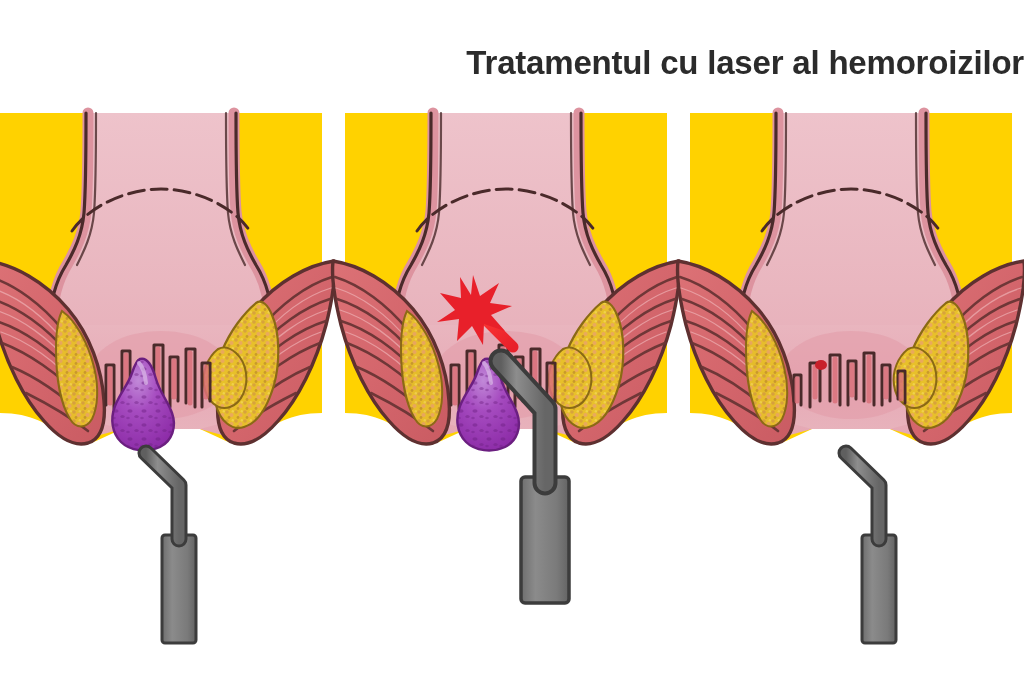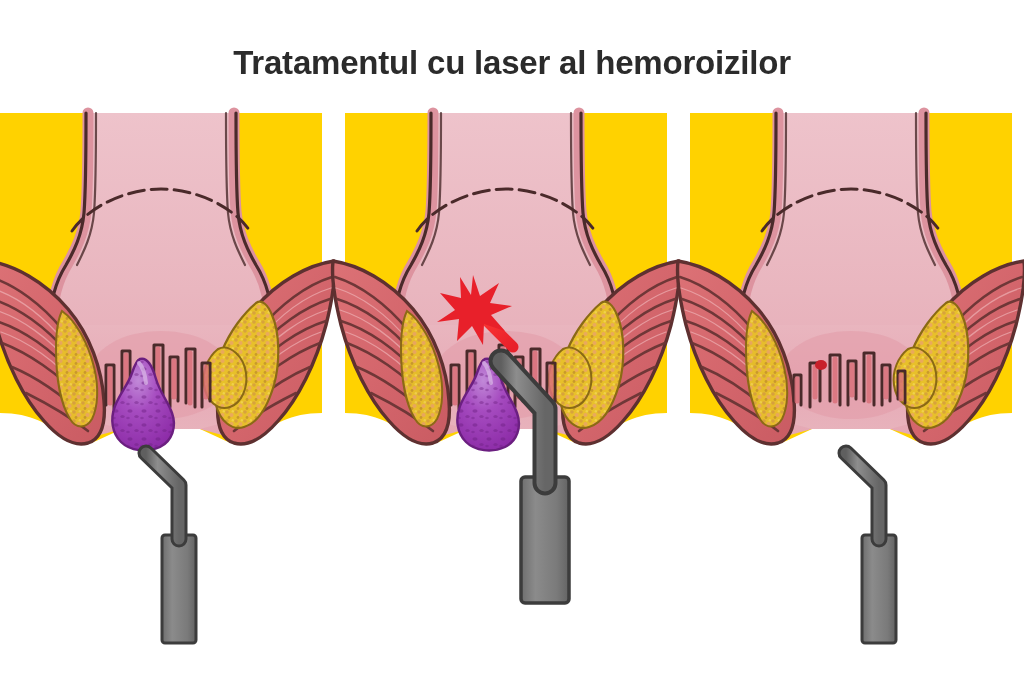--- a/index.html
+++ b/index.html
@@ -18,21 +18,21 @@
     position: absolute;
     left: 0; top: 0;
     width: 1024px;
     height: 684px;
   }
   #title {
     position: absolute;
     left: 0;
     top: 44px;
     width: 1024px;
-    text-align: center;
+    text-align: right;
     font-family: "Liberation Sans", sans-serif;
     font-size: 33px;
     font-weight: bold;
     color: #2b2b2b;
     letter-spacing: -0.2px;
     white-space: nowrap;
   }
   svg { display: block; }
 </style>
 </head>

